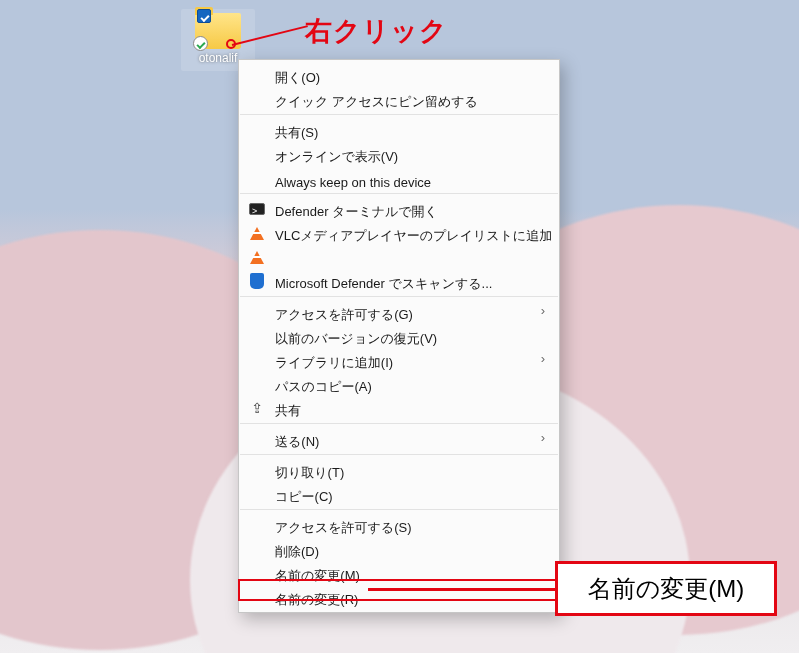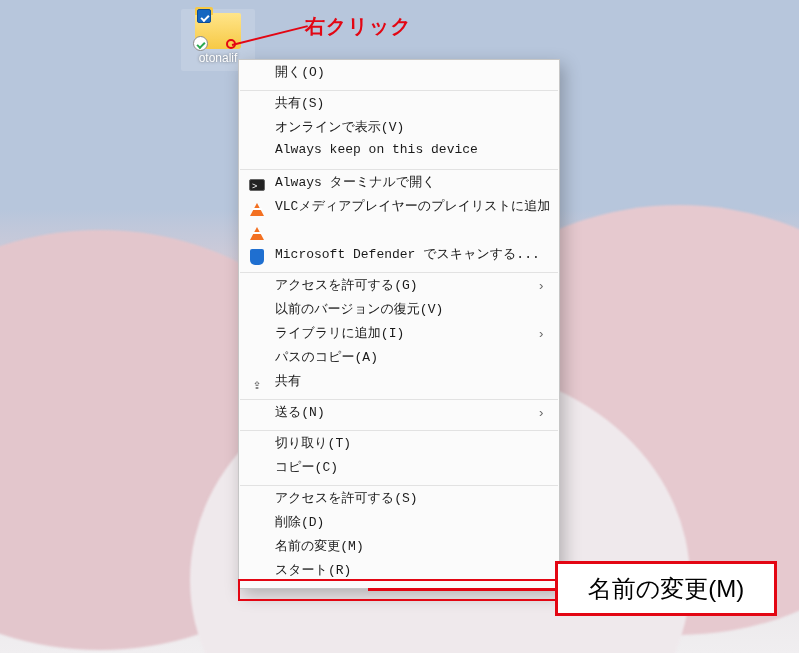--- a/index.html
+++ b/index.html
@@ -78,21 +78,21 @@
   .icon-label {
     margin-top: 0;
     color:#fff; font-size:12px;
     text-shadow: 0 0 3px rgba(0,0,0,.6);
     white-space: nowrap;
   }
 
   
   .annot1 {
     position:absolute; left:305px; top:13px;
-    color:#e30613; font-size:20px; font-weight:700;
+    color:#e30613; font-size:27px; font-weight:700;
     letter-spacing:1px;
     pointer-events:none;
   }
   .annot-line1 {
     position:absolute;
     left:232px; top:44px;
     width:78px; height:0;
     border-top:2px solid #e30613;
     transform-origin:left center;
     transform: rotate(-14deg);
@@ -129,26 +129,25 @@
     width:322px;
     background:#fbfbfb;
     border:1px solid #c6c6c6;
     box-shadow: 4px 6px 16px rgba(0,0,0,.25);
     font-size:13px;
     color:#1a1a1a;
     padding: 3px 0;
   }
   .ctx-item {
     position:relative;
-    display:flex; align-items:flex-start;
+    display:flex; align-items:flex-end;
     height:24px;
     padding: 0 18px 0 36px;
     white-space:nowrap;
     cursor:default;
-    font-family:Liberation Mono, monospace;
   }
   .ctx-item .ic {
     position:absolute; left:9px; top:3px;
     width:18px; height:18px;
     display:flex; align-items:center; justify-content:center;
   }
   .ctx-item .sub {
     position:absolute; right:14px; top:4px;
     color:#6b6b6b; font-size:13px; line-height:1;
   }
@@ -191,36 +190,39 @@
   </div>
 
   <div class="annot-dot"></div>
   <div class="annot-line1"></div>
   <div class="annot1">右クリック</div>
 
   <div class="ctxmenu">
     <div class="ctx-item">
         <span>開く(O)</span>
       </div>
+    <div class="ctx-item">
+        <span>クイック アクセスにピン留めする</span>
+      </div>
     <div class="ctx-sep"></div>
     <div class="ctx-item">
         <span>共有(S)</span>
       </div>
     <div class="ctx-item">
         <span>オンラインで表示(V)</span>
       </div>
     <div class="ctx-item">
         <span>Always keep on this device</span>
       </div>
     <div class="ctx-sep"></div>
     <div class="ctx-item">
         <span class="ic">
           <span class="i-term"></span>
         </span>
-        <span>Always ターミナルで開く</span>
+        <span>Defender ターミナルで開く</span>
       </div>
     <div class="ctx-item">
         <span class="ic">
           <span class="i-vlc"></span>
         </span>
         <span>VLCメディアプレイヤーのプレイリストに追加</span>
       </div>
     <div class="ctx-item">
         <span class="ic">
           <span class="i-vlc"></span>
@@ -267,21 +269,21 @@
     <div class="ctx-item">
         <span>アクセスを許可する(S)</span>
       </div>
     <div class="ctx-item">
         <span>削除(D)</span>
       </div>
     <div class="ctx-item">
         <span>名前の変更(M)</span>
       </div>
     <div class="ctx-item">
-        <span>スタート(R)</span>
+        <span>名前の変更(R)</span>
       </div>
   </div>
 
   <div class="highlight-box"></div>
   <div class="annot-line2"></div>
   <div class="annot2-box">
     <span>名前の変更(M)</span>
   </div>
 
 </div>

